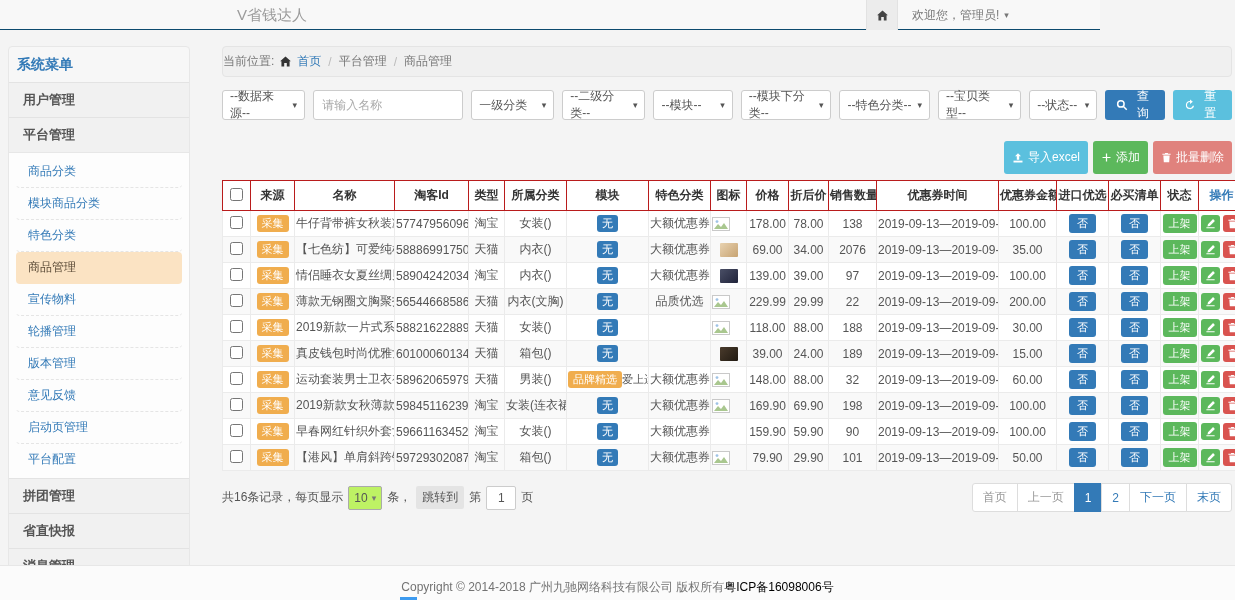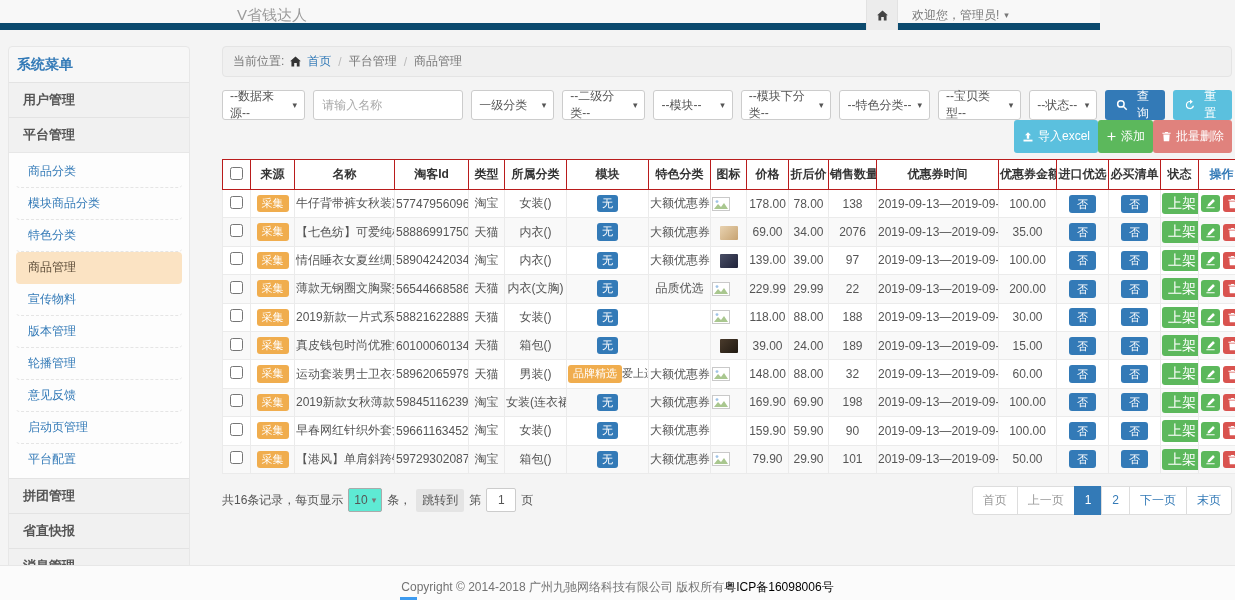--- a/index.html
+++ b/index.html
@@ -1,81 +1,81 @@
 <!DOCTYPE html>
 <html><head>
 <meta charset="utf-8">
 <style>
   * { margin:0; padding:0; box-sizing:border-box; }
   html,body { width:1235px; height:600px; overflow:hidden; }
   body { font-family:"Liberation Sans","DejaVu Sans",sans-serif; background:#f4f4f4; color:#555; font-size:12px; }
   svg { display:block; }
 
   
-  .top-header { position:absolute; left:0; top:0; width:1100px; height:30px; background:#f8f8f8; border-bottom:7px solid #0c4a6e; z-index:6; }
+  .top-header { position:absolute; left:0; top:0; width:1100px; height:30px; background:#f8f8f8; border-bottom:1px solid #0c4a6e; z-index:6; }
   .brand { position:absolute; left:237px; top:0; line-height:30px; font-size:15px; color:#9b9b9b; }
   .hdr-right { position:absolute; left:866px; top:0; height:30px; display:flex; align-items:center; }
   .home-box { width:32px; height:30px; background:#ececec; border-left:1px solid #e2e2e2; border-right:1px solid #e2e2e2; display:flex; align-items:center; justify-content:center; color:#444; cursor:pointer; }
   .welcome { margin-left:14px; color:#777; font-size:12px; cursor:pointer; display:flex; align-items:center; gap:5px; }
   .caret-sm { font-size:9px; color:#777; }
 
   
   .sidebar { position:absolute; left:8px; top:46px; width:182px; z-index:1; background:#f7f7f7; border:1px solid #e7e7e7; border-radius:4px; overflow:hidden; }
   .side-title { color:#337ab7; font-weight:bold; font-size:14px; padding:9px 8px 8px 8px; }
   .side-group { padding:8px 14px; background:#f1f1f1; border-top:1px solid #e3e3e3; color:#555; font-size:13px; cursor:pointer;font-weight:bold; }
   .side-sub { background:#fdfdfd; padding:3px 7px; border-top:1px solid #e7e7e7; }
   .side-sub-item { display:block; padding:7px 12px; color:#337ab7; font-size:12px; border-bottom:1px dashed #e5e5e5; cursor:pointer; border-radius:4px; }
   .side-sub-item:last-child { border-bottom:none; }
   .side-sub-item.active { background:#fbe3c3; color:#5a4a36; border-bottom:1px dashed transparent; }
 
   
   .main { position:absolute; left:222px; top:46px; width:1010px; z-index:2; }
-  .breadcrumb { background:#f0f0f0; border:1px solid #e4e4e4; border-radius:4px; padding:6px 10px; font-size:12px; color:#777; display:flex; align-items:center; gap:5px; }
+  .breadcrumb { background:#f0f0f0; border:1px solid #e4e4e4; border-radius:4px; padding:6px 0; font-size:12px; color:#777; display:flex; align-items:center; gap:5px; }
   .breadcrumb .bc-home-ic { color:#333; }
   .breadcrumb .bc-link { color:#337ab7; text-decoration:none; cursor:pointer; }
   .breadcrumb .bc-sep { color:#bbb; margin:0 2px; }
 
   .filters { margin-top:13px; display:flex; align-items:center; gap:8px; height:30px; }
   .sel { height:30px; border:1px solid #ccc; border-radius:3px; background:#fff; display:flex; align-items:center; justify-content:space-between; padding:0 7px; color:#555; cursor:pointer; font-size:12px; }
   .sel .caret-sm { color:#555; margin-left:6px; }
   .inp { height:30px; border:1px solid #ccc; border-radius:3px; padding:0 8px; font-size:12px; color:#555; font-family:inherit; }
   .inp::placeholder { color:#aaa; }
   .btn { border:none; border-radius:3px; color:#fff; font-size:12px; font-family:inherit; cursor:pointer; display:inline-flex; align-items:center; gap:4px; }
   .btn-search { background:#337ab7; height:30px; padding:0 11px; }
   .btn-reset { background:#5bc0de; height:30px; padding:0 11px; }
 
-  .toolbar { display:flex; justify-content:flex-end; }
+  .toolbar { margin-top:21px; display:flex; justify-content:flex-end; gap:5px; }
   .btn-import { background:#5bc0de; padding:4px 8px; }
   .btn-add { background:#5cb85c; padding:8px 8px; }
   .btn-batchdel { background:#e0827d; padding:4px 8px; }
 
   
   table.grid { margin-top:6px; width:100%; border-collapse:collapse; background:#fff; table-layout:fixed; }
   .grid th { font-weight:bold; color:#333; font-size:12px; border:1px solid #b91c1c; padding:6px 1px; text-align:center; white-space:nowrap; overflow:hidden; background:#fff; }
   .grid th.op-col { color:#337ab7; }
   .grid td { border:1px solid #ebebeb; padding:3px 1px; text-align:center; font-size:12px; color:#555; white-space:nowrap; overflow:hidden; height:26px; }
   .grid tbody tr:nth-child(even) td { background:#f9f9f9; }
   .badge { display:inline-block; padding:2px 5px; border-radius:3px; color:#fff; font-size:11px; line-height:1.2; }
   .bg-orange { background:#f0ad4e; }
   .bg-blue { background:#337ab7; }
   .tgl { display:inline-block; background:#337ab7; color:#fff; padding:3px 8px; border-radius:3px; font-size:11px; cursor:pointer; line-height:1.1; }
-  .st-on { display:inline-block; background:#5cb85c; color:#fff; padding:3px 6px; border-radius:3px; font-size:14px; cursor:pointer; line-height:1.1; }
+  .st-on { display:inline-block; background:#5cb85c; color:#fff; padding:3px 6px; border-radius:3px; font-size:11px; cursor:pointer; line-height:1.1; }
   .opbtn { display:inline-flex; align-items:center; justify-content:center; width:19px; height:17px; border-radius:3px; color:#fff; cursor:pointer; vertical-align:middle; }
   .op-edit { background:#5cb85c; margin-right:3px; }
   .op-del { background:#d9534f; }
   .thumb { display:inline-block; width:18px; height:14px; border-radius:1px; vertical-align:middle; }
   .thumb-tan { background:linear-gradient(135deg,#e8d2b0,#c7a372); }
   .thumb-navy { background:linear-gradient(135deg,#4a4f66,#20233a); }
   .thumb-dark { background:linear-gradient(135deg,#4a3b2c,#211a12); }
   .mod-txt { font-size:11px; color:#555; }
 
   
   .page-row { margin-top:12px; display:flex; justify-content:space-between; align-items:center; }
   .pg-left { display:flex; align-items:center; gap:5px; color:#555; font-size:12px; }
-  .mini-select { height:24px; border:1px solid #aaa; border-radius:2px; background:#5eead4; display:inline-flex; align-items:center; gap:4px; padding:0 5px; cursor:pointer; }
+  .mini-select { height:24px; border:1px solid #aaa; border-radius:2px; background:#bef264; display:inline-flex; align-items:center; gap:4px; padding:0 5px; cursor:pointer; }
   .jump-chip { background:#e4e4e4; padding:3px 6px; border-radius:2px; color:#555; cursor:pointer; }
   .jump-input { width:30px; height:24px; border:1px solid #ccc; border-radius:2px; text-align:center; font-size:12px; font-family:inherit; color:#555; }
   .pager { display:flex; }
   .pg-btn { border:1px solid #ddd; background:#fff; color:#337ab7; padding:5px 10px; font-size:12px; cursor:pointer; margin-left:-1px; }
   .pg-btn:first-child { border-radius:3px 0 0 3px; margin-left:0; }
   .pg-btn:last-child { border-radius:0 3px 3px 0; }
   .pg-btn.disabled { color:#999; cursor:default; }
   .pg-btn.active { background:#337ab7; border-color:#337ab7; color:#fff; }
 
   
@@ -107,22 +107,22 @@
   <div class="side-title">系统菜单</div>
   <nav id="side-menu">
       <div class="side-group">用户管理</div>
       <div class="side-group">平台管理</div>
       <div class="side-sub">
         <a class="side-sub-item">商品分类</a>
         <a class="side-sub-item">模块商品分类</a>
         <a class="side-sub-item">特色分类</a>
         <a class="side-sub-item active">商品管理</a>
         <a class="side-sub-item">宣传物料</a>
+        <a class="side-sub-item">轮播管理</a>
         <a class="side-sub-item">版本管理</a>
-        <a class="side-sub-item">轮播管理</a>
         <a class="side-sub-item">意见反馈</a>
         <a class="side-sub-item">启动页管理</a>
         <a class="side-sub-item">平台配置</a>
       </div>
       <div class="side-group">拼团管理</div>
       <div class="side-group">省直快报</div>
       <div class="side-group">消息管理</div>
       <div class="side-group">订单管理</div>
     </nav>
 </aside>

